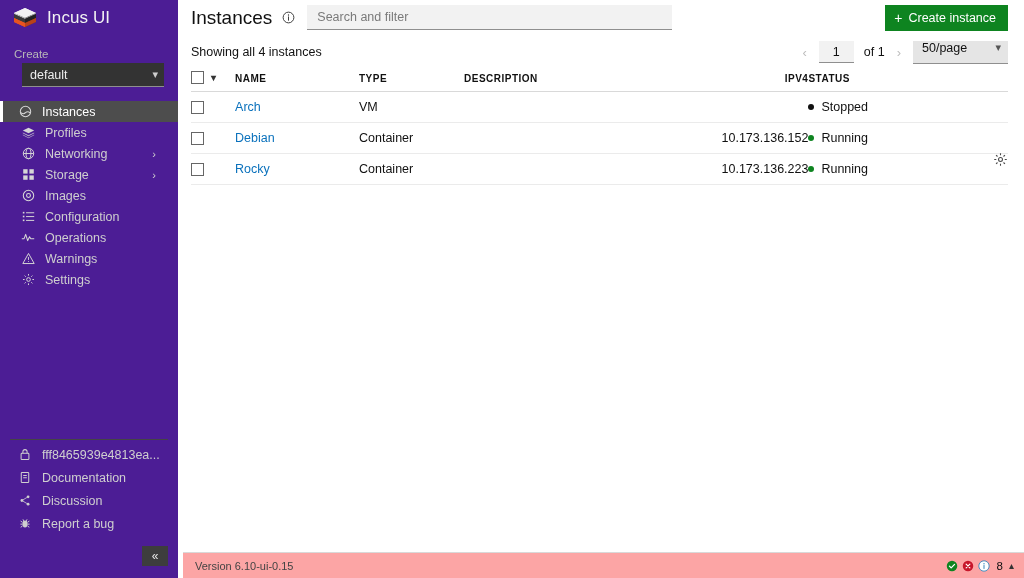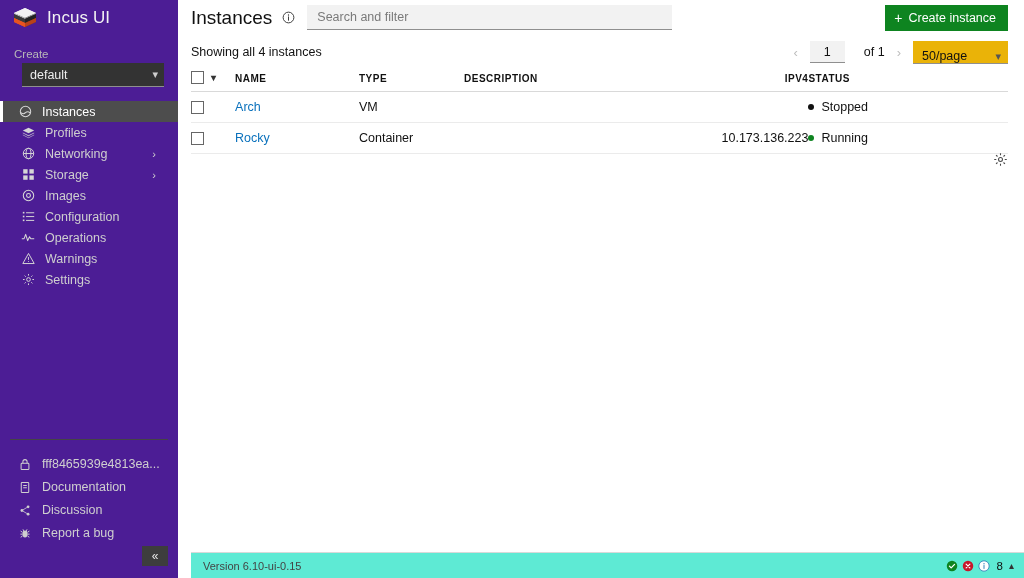--- a/index.html
+++ b/index.html
@@ -100,21 +100,21 @@
   .sidebar-spacer { flex: 1 1 auto; }
 
   .sidebar-bottom { padding-bottom: 4px; }
   .sidebar-divider {
     height: 1px;
     background: #454545;
     margin: 0 10px 8px 10px;
   }
   .bottom-item {
     display: flex;
-    align-items: flex-end;
+    align-items: flex-start;
     height: 23px;
     padding-left: 16px;
     font-size: 12.5px;
     color: #cfcfcf;
     cursor: pointer;
     white-space: nowrap;
     overflow: hidden;
   }
   .bottom-item .ico {
     width: 18px;
@@ -236,28 +236,28 @@
     width: 35px;
     height: 22px;
     background: #f2f2f2;
     border: none;
     border-bottom: 1px solid #8f8f8f;
     text-align: center;
     font-size: 12.5px;
     font-family: "Liberation Sans", sans-serif;
     color: #111;
   }
-  .pg-of { color: #111; margin-left: 9px; }
+  .pg-of { color: #111; }
   .per-page {
     display: flex;
-    align-items: flex-end;
+    align-items: flex-start;
     justify-content: space-between;
     width: 95px;
     height: 23px;
-    background: #eab308;
+    background: #e5e5e5;
     border-bottom: 1px solid #8f8f8f;
     padding: 0 7px 0 9px;
     font-size: 12.5px;
     cursor: pointer;
   }
   .per-page .chev { color: #555; font-size: 11px; }
 
   
   .table-area { padding: 0 16px 0 13px; position: relative; }
 
@@ -324,23 +324,23 @@
     top: 81px;
     width: 15px;
     height: 15px;
     color: #4a4a4a;
     cursor: pointer;
   }
 
   
   .statusbar {
     position: absolute;
-    left: 13px; right: 0; bottom: 0;
+    left: 5px; right: 0; bottom: 0;
     height: 26px;
-    background: #5eead4;
+    background: #fca5a5;
     border-top: 1px solid #d9d9d9;
     display: flex;
     align-items: center;
     padding: 0 10px 0 12px;
     font-size: 11px;
     color: #444;
   }
   .statusbar-spacer { flex: 1 1 auto; }
   .status-icons { display: flex; align-items: center; gap: 4px; }
   .sico { width: 12px; height: 12px; display: block; }
@@ -625,20 +625,38 @@
             <td class="ta-right"></td>
             <td>
               <span class="status-cell">
                 <span class="dot dot-stopped"></span>
                 <span>Stopped</span>
               </span>
             </td>
             <td></td>
           </tr>
 
+          <tr>
+            <td>
+              <span class="cbox"></span>
+            </td>
+            <td>
+              <a class="inst-link">Debian</a>
+            </td>
+            <td>Container</td>
+            <td></td>
+            <td class="ta-right">10.173.136.152</td>
+            <td>
+              <span class="status-cell">
+                <span class="dot dot-running"></span>
+                <span>Running</span>
+              </span>
+            </td>
+            <td></td>
+          </tr>
 
           <tr>
             <td>
               <span class="cbox"></span>
             </td>
             <td>
               <a class="inst-link">Rocky</a>
             </td>
             <td>Container</td>
             <td></td>

